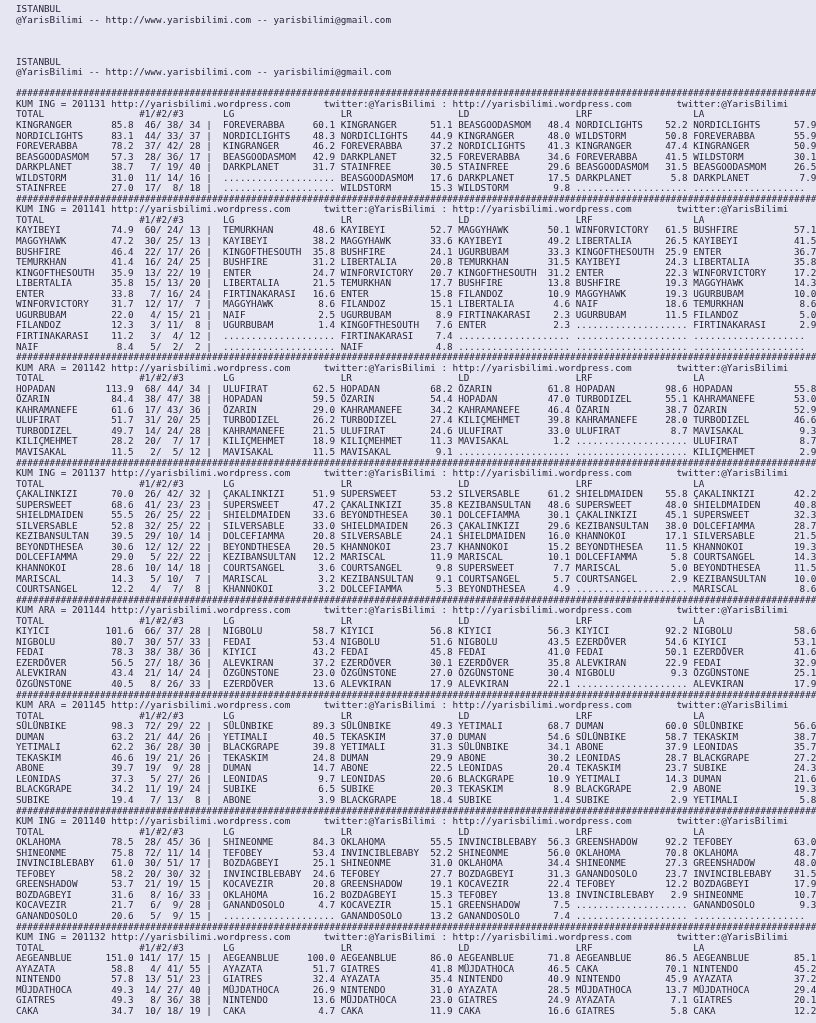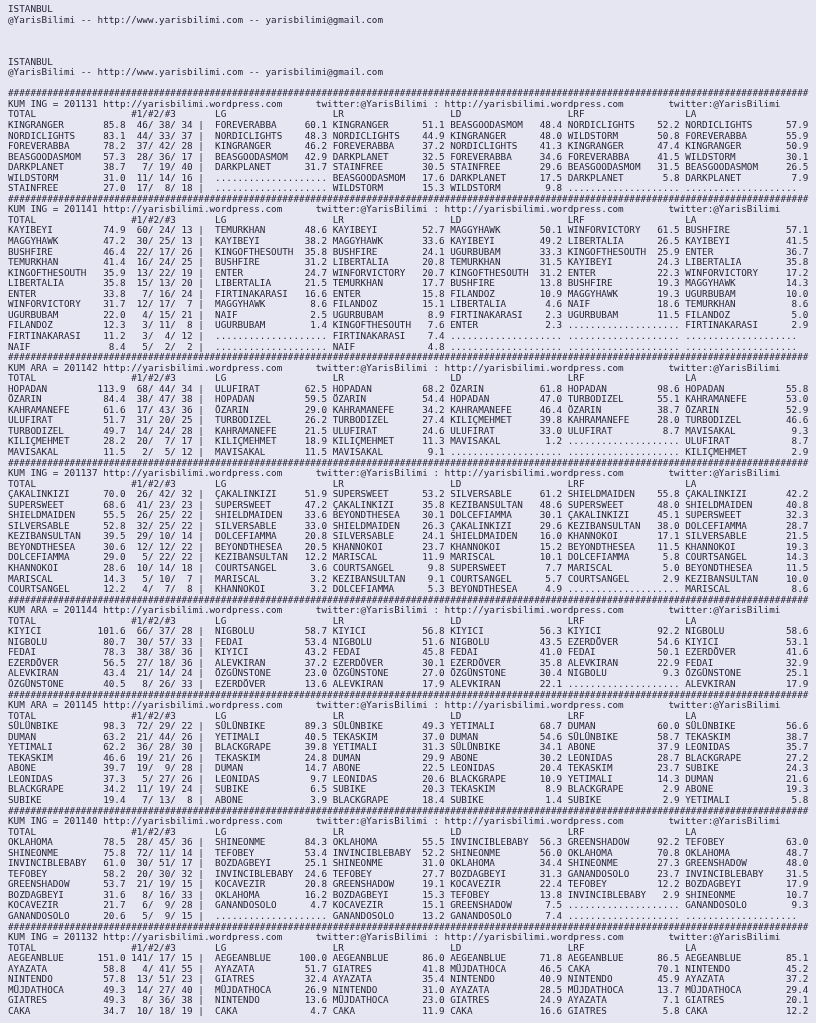--- a/index.html
+++ b/index.html
@@ -5,21 +5,21 @@
   html, body { margin: 0; padding: 0; }
   body {
     width: 816px;
     height: 1023px;
     overflow: hidden;
     background: #e6e6f2;
   }
   .doc { width: 816px; height: 1023px; }
   pre.report {
     margin: 0;
-    padding: 4px 0 0 8px;
+    padding: 4px 0 0 16px;
     font-family: "DejaVu Sans Mono", "Liberation Mono", monospace;
     font-size: 9.3px;
     line-height: 10.55px;
     color: #24243a;
     white-space: pre;
   }
 </style>
 </head>
 <body style="background: rgb(230, 230, 242);">
 

